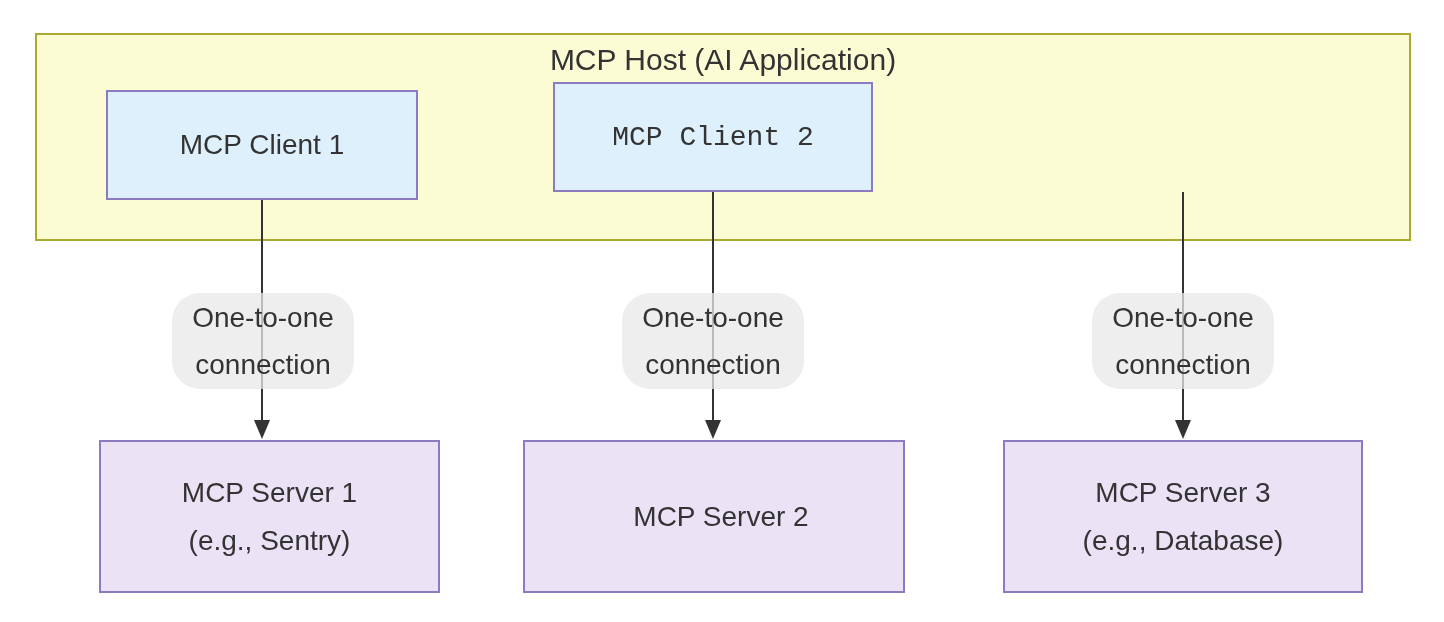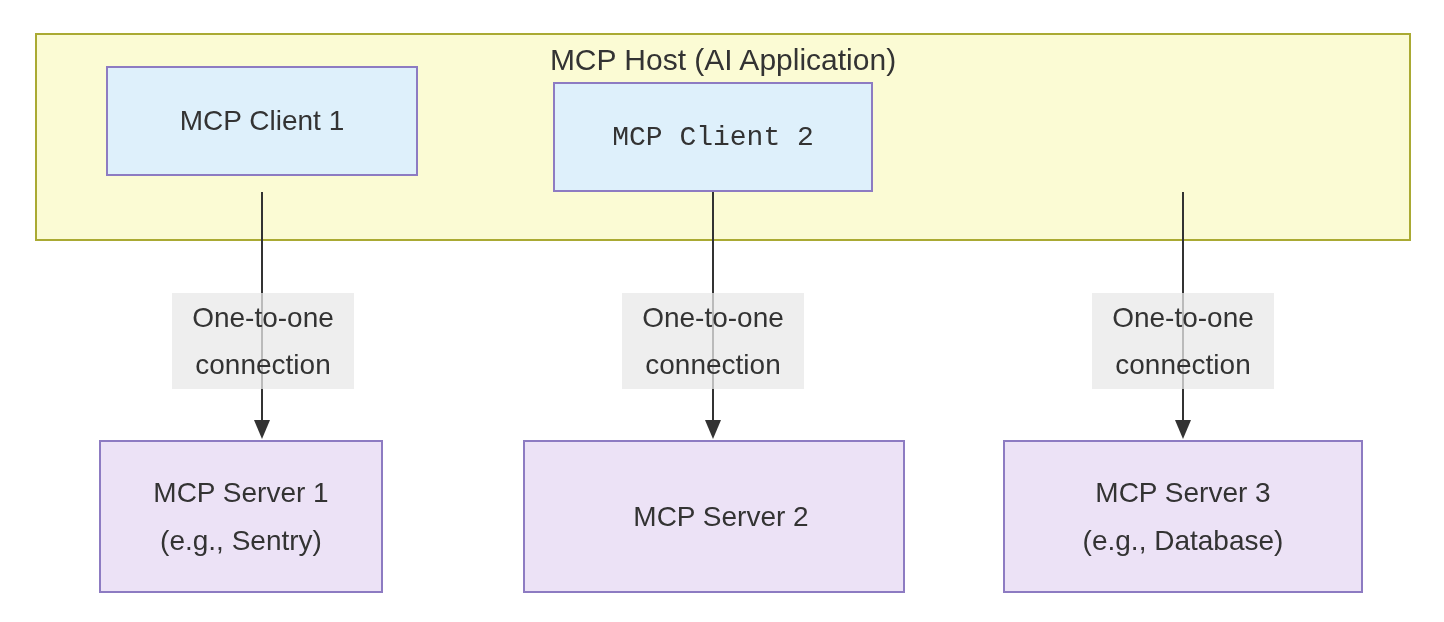--- a/index.html
+++ b/index.html
@@ -59,44 +59,45 @@
   }
   .client {
     background: #def0fb;
     border: 2px solid #8d7bc2;
   }
   .server {
     background: #ece2f6;
     border: 2px solid #8d7bc2;
     line-height: 48px;
   }
-  #client-1 { left: 106px;  top: 66px; width: 312px; height: 110px; }
+  #client-1 { left: 106px;  top: 90px; width: 312px; height: 110px; }
   #client-2 { left: 553px;  top: 82px; width: 320px; height: 110px; font-family: Liberation Mono, monospace; }
   #client-3 { left: 1024px; top: 82px; width: 318px; height: 110px; }
 
-  #server-1 { left: 99px;   top: 440px; width: 284px; height: 153px; }
+  #server-1 { left: 99px;   top: 440px; width: 341px; height: 153px; }
   #server-2 { left: 523px;  top: 440px; width: 382px; height: 153px; padding-left: 14px; }
   #server-3 { left: 1003px; top: 440px; width: 360px; height: 153px; }
 
   
   .edge-label {
     position: absolute;
     top: 293px;
     width: 182px;
     height: 96px;
     background: rgba(232, 232, 232, 0.75);
     display: flex;
     flex-direction: column;
     align-items: center;
     justify-content: center;
     text-align: center;
     font-size: 28px;
     line-height: 47px;
     color: #333333;
     z-index: 2;
+    border-radius: 28px;
   }
   #edge-label-1 { left: 172px; }
   #edge-label-2 { left: 622px; }
   #edge-label-3 { left: 1092px; }
 </style>
 </head>
 <body>
 
 <div class="canvas">
 

